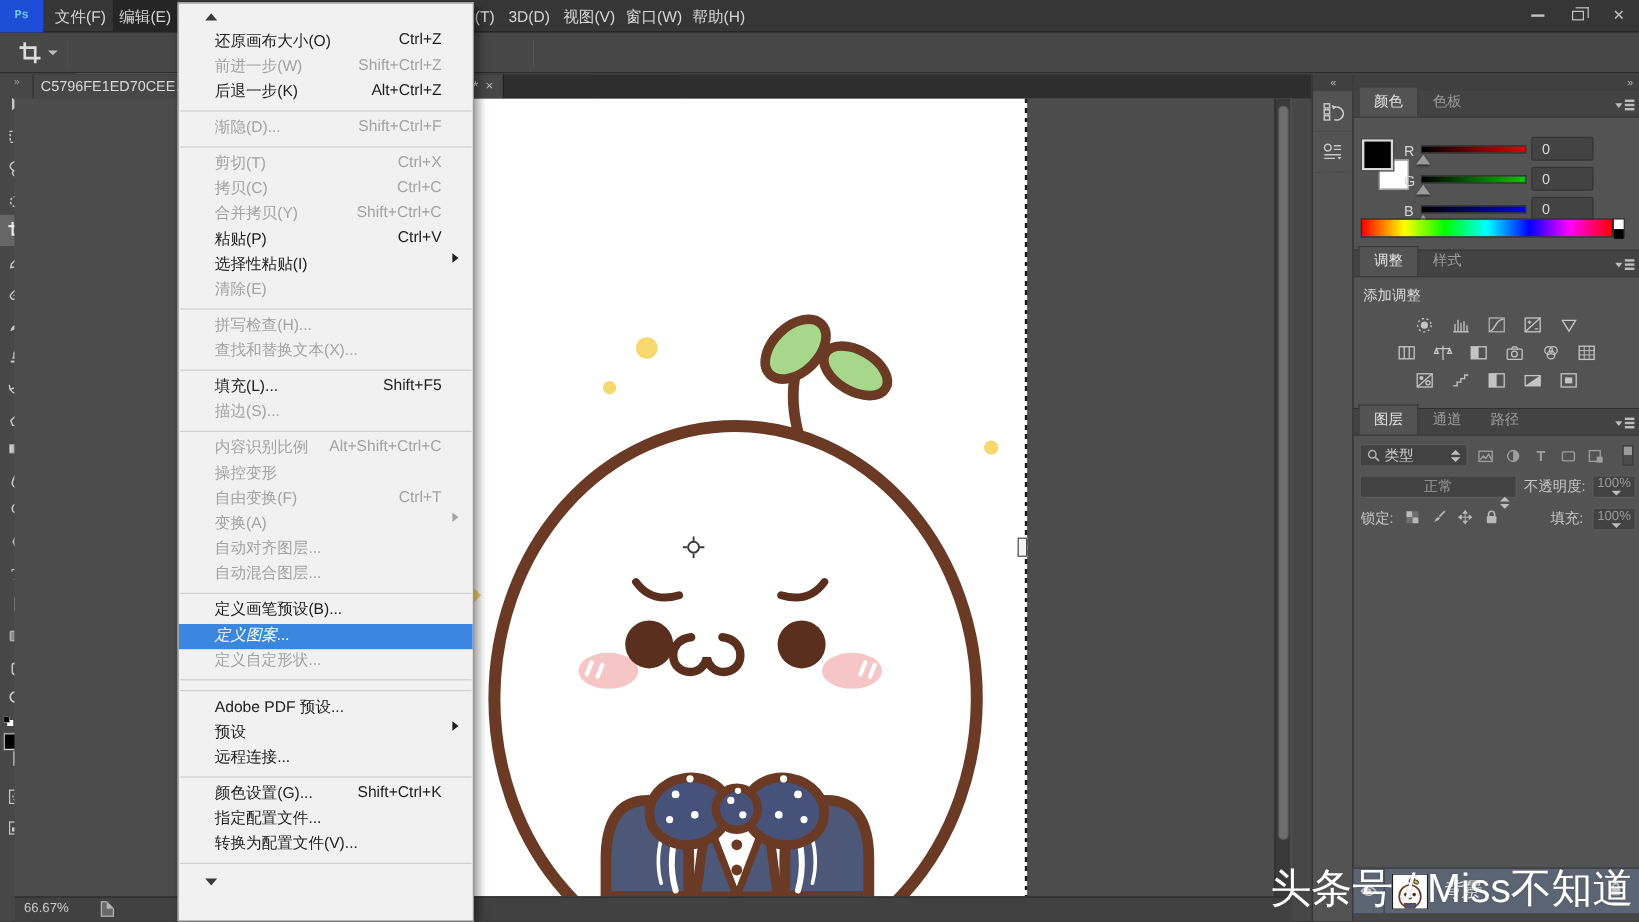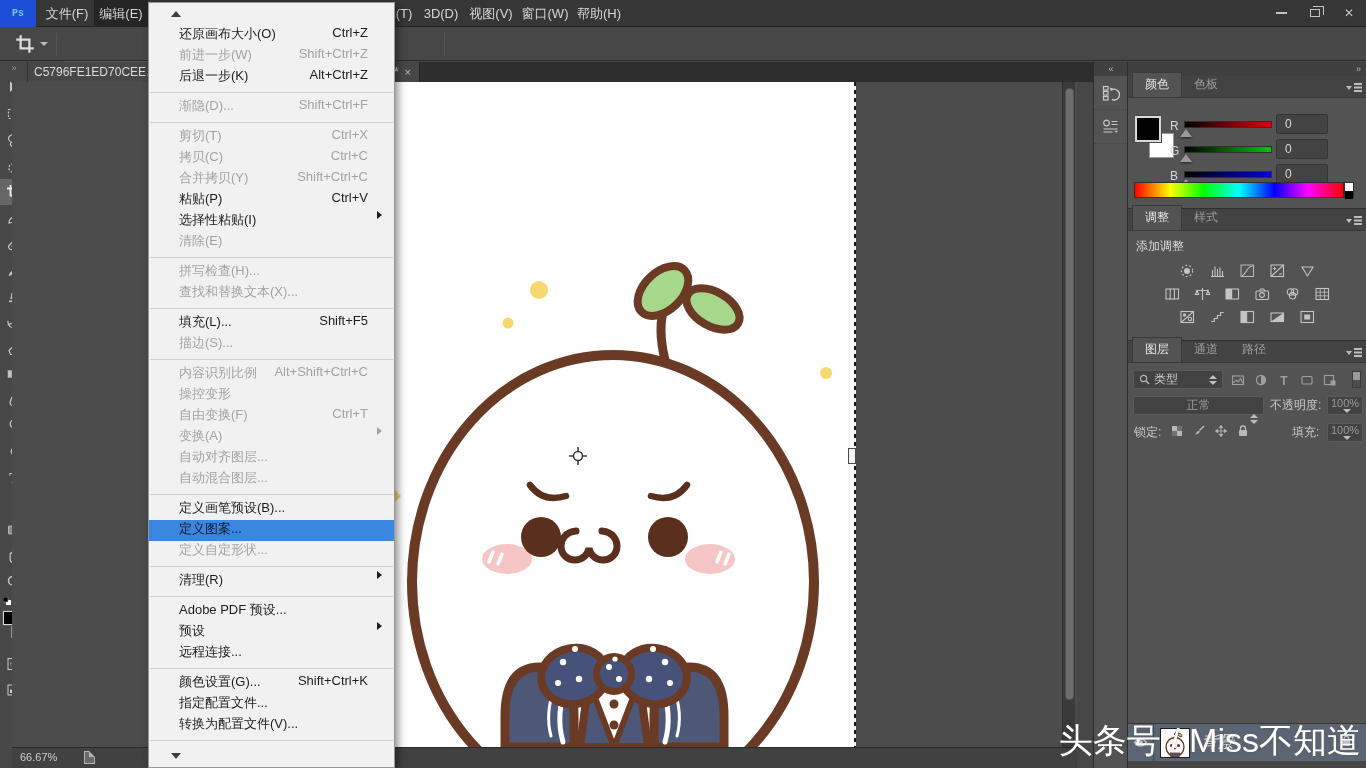--- a/index.html
+++ b/index.html
@@ -78,21 +78,21 @@
   #edit-menu { position:absolute; left:148px; top:2px; width:247px; height:766px; background:#f1f1f1;
     border:1px solid #979797; box-shadow:3px 3px 8px rgba(0,0,0,0.45); z-index:40;
     display:flex; flex-direction:column; overflow:hidden; }
   .menu-scroll { height:22px; display:flex; align-items:center; padding-left:22px; flex:0 0 auto; }
   .tri-up { width:0; height:0; border-left:5px solid transparent; border-right:5px solid transparent; border-bottom:6px solid #3c3c3c; }
   .tri-down { width:0; height:0; border-left:5px solid transparent; border-right:5px solid transparent; border-top:6px solid #3c3c3c; }
   .menu-item { height:21px; flex:0 0 auto; display:flex; padding:0 10px 0 30px; font-size:13px; color:#1d1d1d; }
   .menu-item .mi-label { flex:1; white-space:nowrap; }
   .menu-item .mi-short { font-size:13px; padding-right:16px; }
   .menu-item.disabled { color:#a3a3a3; }
-  .menu-item.hl { background:var(--c-accent); color:#0f172a; }
+  .menu-item.hl { background:var(--c-accent); color:#ffffff;font-style:italic; }
   .sub-arrow { width:0; height:0; border-top:4px solid transparent; border-bottom:4px solid transparent; border-left:5px solid currentColor; margin-right:2px; }
   .menu-sep { height:1px; background:#cfcfcf; margin:4px 1px; flex:0 0 auto; }
 
   
   #minidock { position:absolute; left:1093px; top:62px; width:34px; height:706px; background:#535353; border-left:1px solid #2d2d2d; }
   #minidock-header { height:14px; background:#404040; color:#b5b5b5; font-size:9px; text-align:center; line-height:14px; letter-spacing:-1px; }
   .dock-btn { width:34px; height:34px; display:flex; align-items:center; justify-content:center; border-bottom:1px dotted #444; }
   #dock { position:absolute; left:1127px; top:62px; width:239px; height:706px; background:#535353; border-left:1px solid #2d2d2d; }
   #dock-header { height:14px; background:#404040; color:#b5b5b5; font-size:9px; text-align:right; padding-right:6px; line-height:14px; letter-spacing:-1px; }
   .tabrow { height:22px; background:#434343; display:flex; align-items:flex-end; padding-left:4px; position:relative; border-bottom:1px solid #393939; }
@@ -536,24 +536,20 @@
       <div class="menu-item">
         <span class="mi-label">定义画笔预设(B)...</span>
       </div>
       <div class="menu-item hl">
         <span class="mi-label">定义图案...</span>
       </div>
       <div class="menu-item disabled">
         <span class="mi-label">定义自定形状...</span>
       </div>
       <div class="menu-sep"></div>
-      <div class="menu-item">
-        <span class="mi-label">清理(R)</span>
-        <span class="sub-arrow"></span>
-      </div>
       <div class="menu-sep"></div>
       <div class="menu-item">
         <span class="mi-label">Adobe PDF 预设...</span>
       </div>
       <div class="menu-item">
         <span class="mi-label">预设</span>
         <span class="sub-arrow"></span>
       </div>
       <div class="menu-item">
         <span class="mi-label">远程连接...</span>

